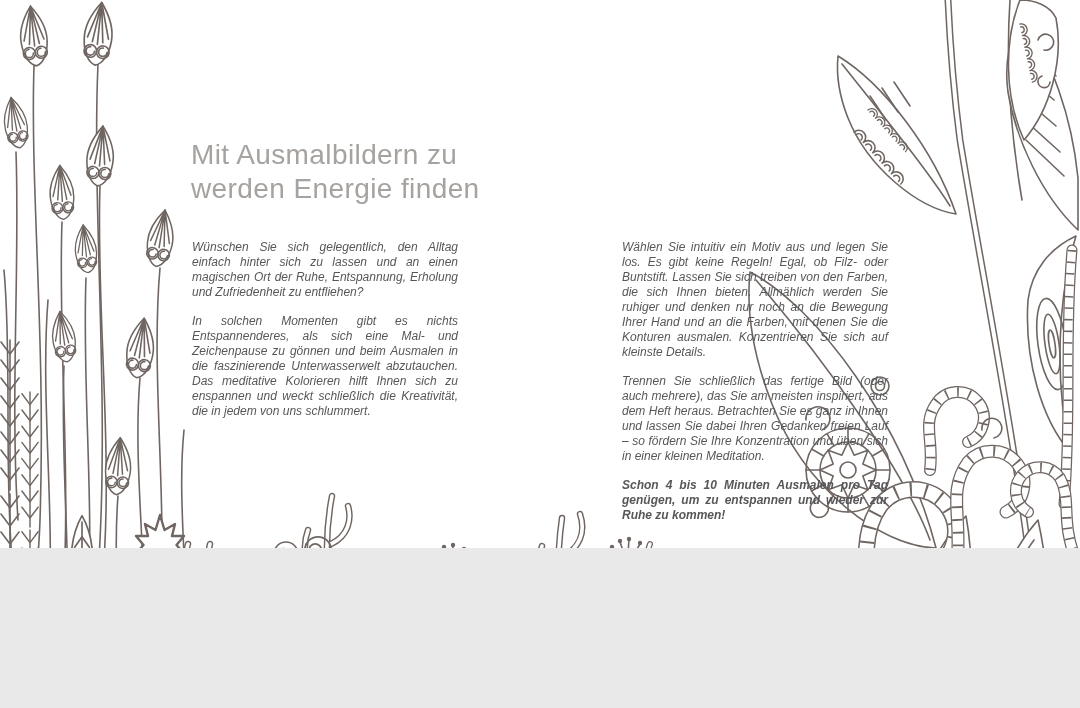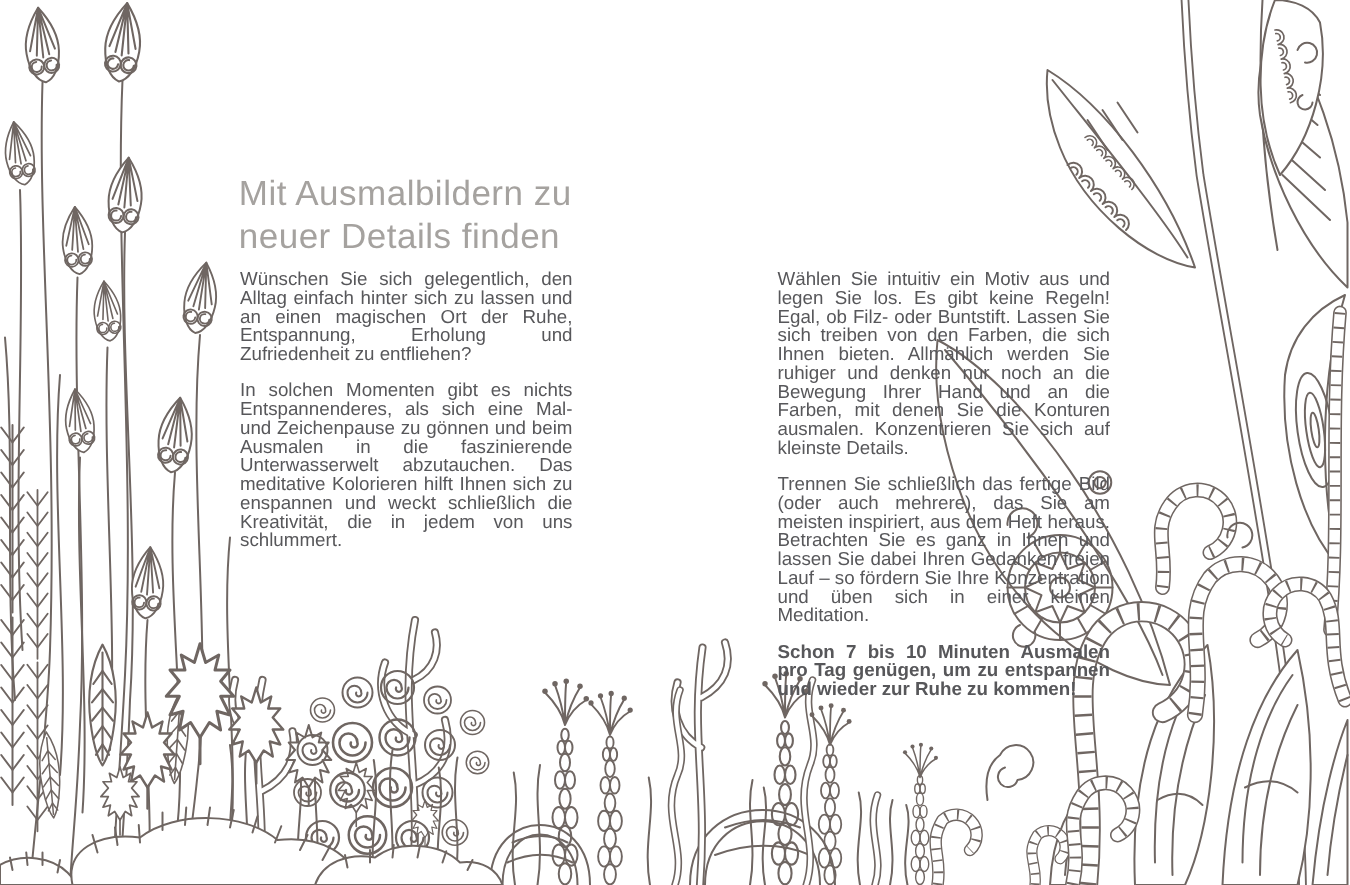--- a/index.html
+++ b/index.html
@@ -1,17 +1,17 @@
 <!DOCTYPE html>
 <html><head>
 <meta charset="utf-8">
 <style>
   html,body { margin:0; padding:0; background:#e9e9e9; }
   .spread {
-    position:relative; width:1080px; height:708px; margin:0 auto;
+    position:relative; width:1080px; height:548px; margin:0 auto;
     background:#ffffff; overflow:hidden;
     font-family:"Liberation Sans", sans-serif;
   }
   
   .art { position:absolute; pointer-events:none; }
   .art path, .art circle, .art ellipse, .art line, .art polyline {
     fill:none; stroke:#6f6662; stroke-width:1.6;
     stroke-linecap:round; stroke-linejoin:round;
   }
   .art .fw { fill:#ffffff; }
@@ -19,23 +19,23 @@
   .art-left   { left:0;   top:0;    width:200px; height:708px; }
   .art-bottom { left:0;   top:448px; width:760px; height:260px; }
   .art-right  { left:720px; top:0;  width:360px; height:708px; }
   
   .page-title {
     position:absolute; left:191px; top:138px; width:300px;
     font-size:28px; line-height:34px; font-weight:300;
     letter-spacing:0.4px; color:#a5a29f; z-index:5; margin:0;
   }
   .col {
-    position:absolute; top:216px; width:266px;
-    font-size:15px; line-height:15px; color:#57575a;
-    text-align:justify; z-index:5;
+    position:absolute; top:240px; width:266px;
+    font-size:12px; line-height:15px; color:#57575a;
+    text-align:justify; z-index:5;font-style:italic;
   }
   .col-left  { left:192px; }
   .col-right { left:622px; }
   .col p { margin:0 0 14px 0; }
   .highlight { font-weight:bold; }
 </style>
 </head>
 <body>
 
 <div class="spread">
@@ -303,27 +303,27 @@
     <path class="fw" d="M0,244 C18,234 42,238 54,250 C58,254 60,257 60,260 L0,260 Z"></path>
     <path d="M10,248 L8,238 M22,244 L21,234 M34,244 L34,234 M46,250 L48,240"></path>
     <path class="fw" d="M58,260 C52,232 78,218 112,222 C140,200 196,202 222,224 C258,220 282,236 288,260 Z"></path>
     <path d="M78,234 L74,220 M94,228 L92,214 M112,226 L111,212 M130,216 L130,202 M148,212 L149,198 M166,212 L168,198 M184,214 L187,200 M202,218 L206,205 M220,226 L225,213 M240,232 L246,220 M258,240 L264,229"></path>
     <path class="fw" d="M252,260 C258,242 278,234 300,238 C318,224 352,226 368,242 C386,240 398,248 402,260 Z"></path>
     <path d="M278,246 L276,236 M296,242 L296,232 M314,238 L315,228 M334,238 L336,228 M354,242 L357,233 M374,248 L378,240"></path>
   </svg>
 
   <h1 class="page-title">
     <span>Mit Ausmalbildern zu</span><br>
-    <span>neuer Details finden</span>
+    <span>werden Energie finden</span>
   </h1>
 
   <div class="col col-left">
     <p>Wünschen Sie sich gelegentlich, den Alltag einfach hinter sich zu lassen und an einen magischen Ort der Ruhe, Entspannung, Erholung und Zufriedenheit zu entfliehen?</p>
     <p>In solchen Momenten gibt es nichts Entspannenderes, als sich eine Mal- und Zeichenpause zu gönnen und beim Ausmalen in die faszinierende Unterwasserwelt abzutauchen. Das meditative Kolorieren hilft Ihnen sich zu enspannen und weckt schließlich die Kreativität, die in jedem von uns schlummert.</p>
   </div>
 
   <div class="col col-right">
     <p>Wählen Sie intuitiv ein Motiv aus und legen Sie los. Es gibt keine Regeln! Egal, ob Filz- oder Buntstift. Lassen Sie sich treiben von den Farben, die sich Ihnen bieten. Allmählich werden Sie ruhiger und denken nur noch an die Bewegung Ihrer Hand und an die Farben, mit denen Sie die Konturen ausmalen. Konzentrieren Sie sich auf kleinste Details.</p>
     <p>Trennen Sie schließlich das fertige Bild (oder auch mehrere), das Sie am meisten inspiriert, aus dem Heft heraus. Betrachten Sie es ganz in Ihnen und lassen Sie dabei Ihren Gedanken freien Lauf – so fördern Sie Ihre Konzentration und üben sich in einer kleinen Meditation.</p>
-    <p class="highlight">Schon 7 bis 10 Minuten Ausmalen pro Tag genügen, um zu entspannen und wieder zur Ruhe zu kommen!</p>
+    <p class="highlight">Schon 4 bis 10 Minuten Ausmalen pro Tag genügen, um zu entspannen und wieder zur Ruhe zu kommen!</p>
   </div>
 
 </div>
 
 </body></html>

